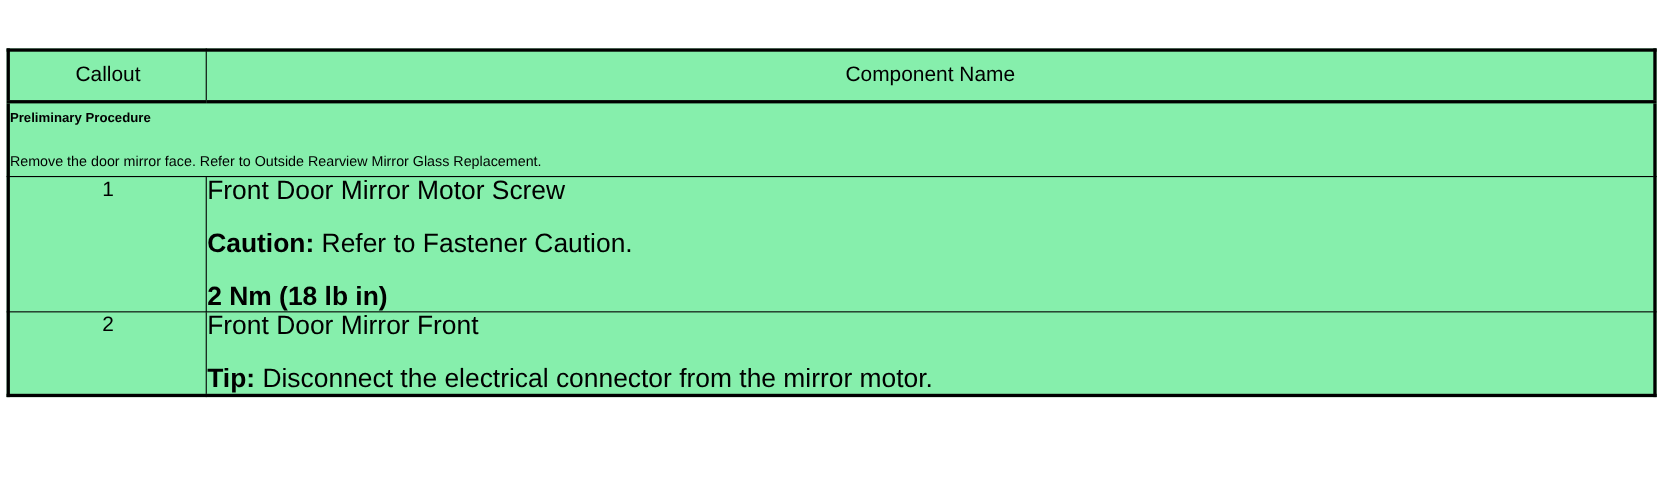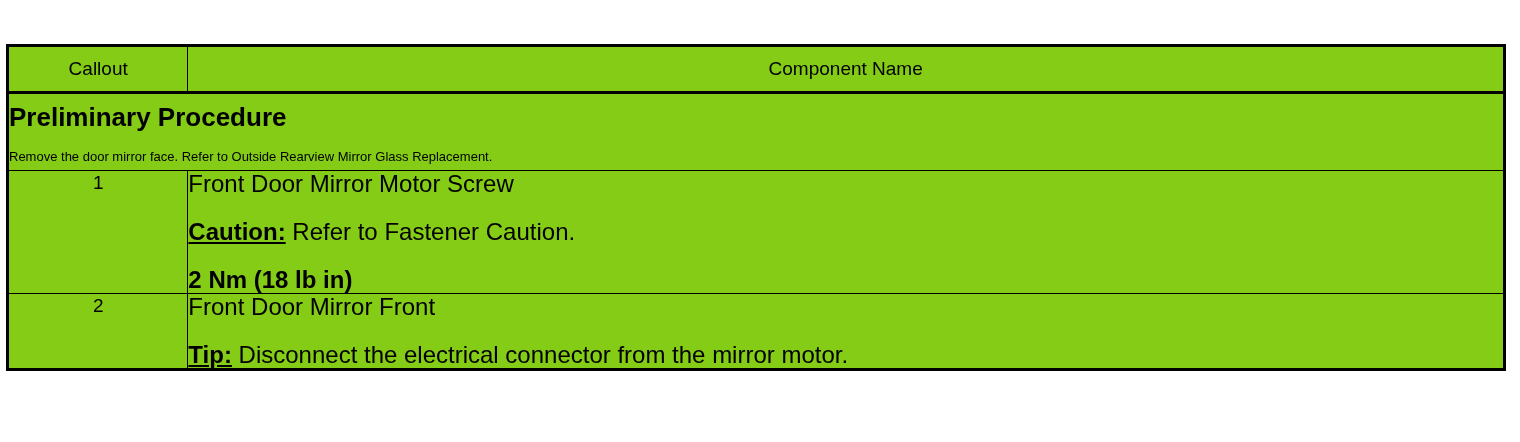--- a/index.html
+++ b/index.html
@@ -36,21 +36,21 @@
 
   
   .proc-table {
     position: absolute;
     left: 6px;
     top: 44px;
     width: 1500px;
     border-collapse: collapse;
     table-layout: fixed;
     border: 3px solid #000;
-    background: #84cc16;
+    background: #86efac;
   }
   .proc-table col.c-callout { width: 180px; }
   .proc-table col.c-name    { width: 1314px; }
 
   .proc-table td,
   .proc-table th {
     border: 1px solid #000;
     vertical-align: top;
     padding: 0;
     font-weight: normal;
@@ -66,24 +66,24 @@
     padding: 0 4px;
     border-bottom: 3px solid #000 !important;
   }
 
   
   .prelim-cell {
     padding: 6px 4px 10px 4px;
     border-bottom: 1px solid #000 !important;
   }
   .prelim-head {
-    font-size: 26px;
+    font-size: 12px;
     font-weight: bold;
     line-height: 26px;
-    margin: 10px 0 14px 0;
+    margin: 0 0 14px 0;
   }
   .prelim-body {
     font-size: 13px;
     line-height: 26px;
     margin: 0;
     white-space: nowrap;
   }
 
   
   .callout-cell {
@@ -97,21 +97,21 @@
   .name-cell {
     padding: 8px 4px 10px 8px;
   }
   .name-cell p {
     margin: 0;
     font-size: 24px;
     line-height: 26px;
     white-space: nowrap;
   }
   .name-cell p + p { margin-top: 22px; }
-  .lbl { font-weight: bold; text-decoration: underline; }
+  .lbl { font-weight: bold; }
   .allbold { font-weight: bold; }
 </style>
 </head>
 <body>
 
 <div class="page">
 
 
   <table class="proc-table">
     <colgroup>

